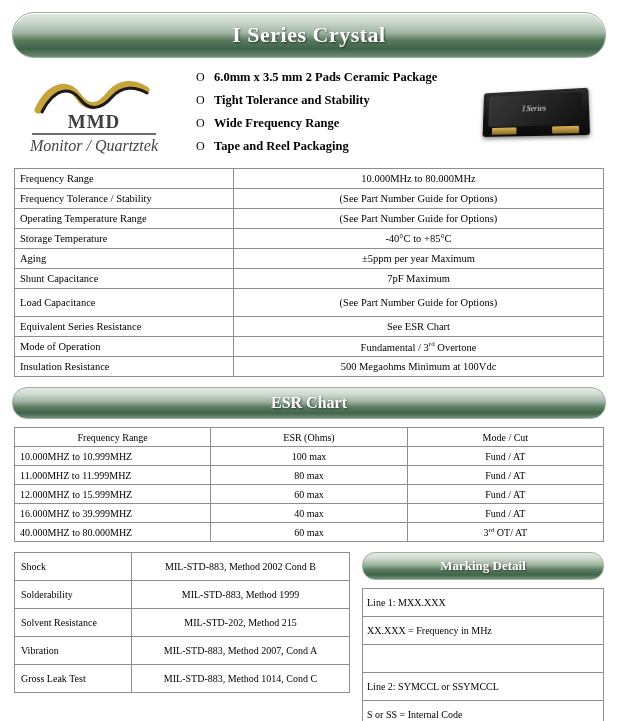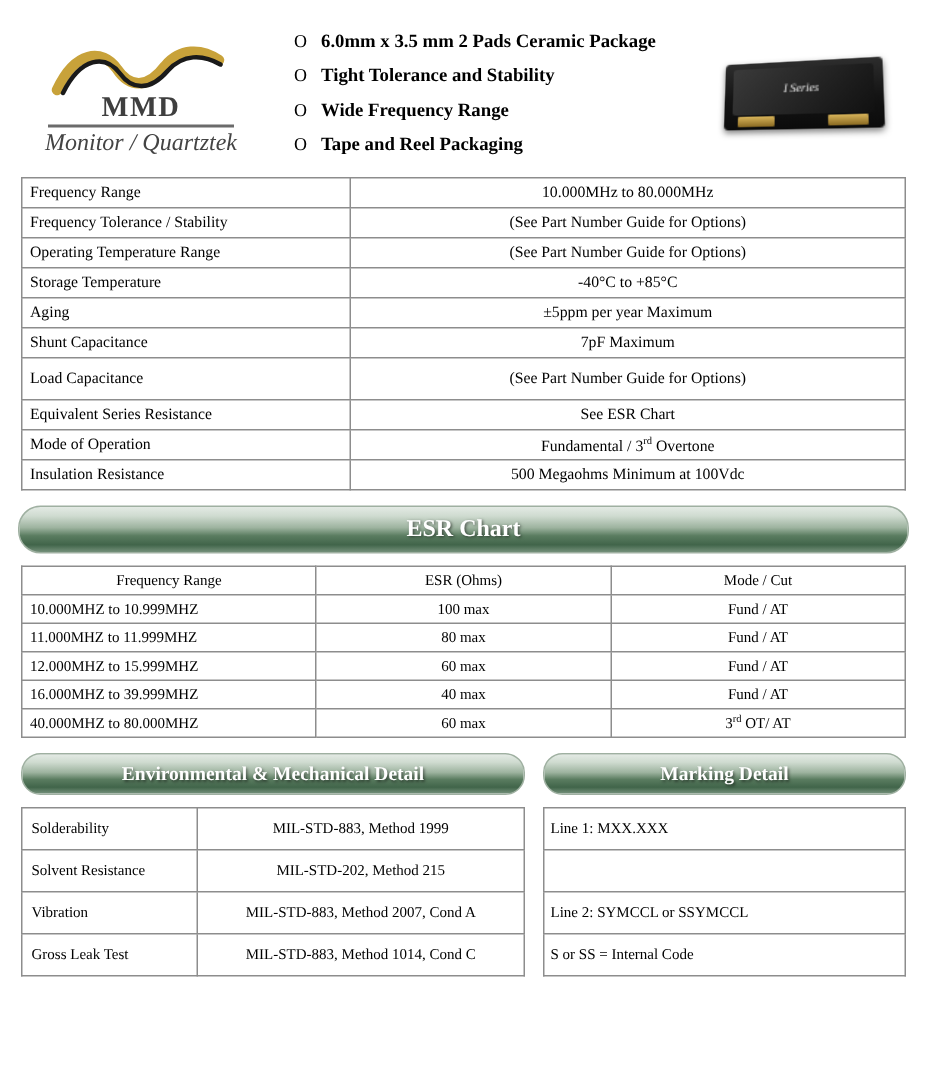--- a/index.html
+++ b/index.html
@@ -258,20 +258,23 @@
     height: 19px;
   }
   table.mark td.blank { border: 1px solid #8d8d8d; }
   sup { font-size: 7px; }
 </style>
 </head>
 <body>
 
 <div class="page">
 
+  <div class="banner">
+    <div class="banner-title">I Series Crystal</div>
+  </div>
 
   <div class="hero">
 
     <div class="logo-block">
       <div class="logo-swoosh">
         <svg width="120" height="34" viewBox="0 0 120 34">
           <path d="M4 30 C 16 4, 34 2, 44 16 C 52 28, 64 30, 76 14 C 86 2, 100 2, 112 10" fill="none" stroke="#c8a23a" stroke-width="7" stroke-linecap="round"></path>
           <path d="M8 32 C 20 8, 36 6, 46 19 C 54 30, 66 31, 78 17 C 88 6, 101 6, 113 13" fill="none" stroke="#1a1a1a" stroke-width="3" stroke-linecap="round"></path>
         </svg>
       </div>
@@ -393,25 +396,26 @@
           <td class="c2">60 max</td>
           <td class="c3">3<sup>rd</sup> OT/ AT</td>
         </tr>
       </tbody>
     </table>
   </div>
 
   <div class="bottom">
 
     <div class="col-left">
-      <div class="minibanner">
-        <span>Environmental &amp; Mechanical Detail</span>
-      </div>
       <table class="env">
         <tbody>
+          <tr>
+            <td class="env-label">Shock</td>
+            <td class="env-val">MIL-STD-883, Method 2002 Cond B</td>
+          </tr>
           <tr>
             <td class="env-label">Solderability</td>
             <td class="env-val">MIL-STD-883, Method 1999</td>
           </tr>
           <tr>
             <td class="env-label">Solvent Resistance</td>
             <td class="env-val">MIL-STD-202, Method 215</td>
           </tr>
           <tr>
             <td class="env-label">Vibration</td>
@@ -429,20 +433,23 @@
     <div class="col-right">
       <div class="minibanner">
         <span>Marking Detail</span>
       </div>
       <table class="mark">
         <tbody>
           <tr>
             <td>Line 1:  MXX.XXX</td>
           </tr>
           <tr>
+            <td>XX.XXX = Frequency in MHz</td>
+          </tr>
+          <tr>
             <td class="blank">&nbsp;</td>
           </tr>
           <tr>
             <td>Line 2:  SYMCCL or SSYMCCL</td>
           </tr>
           <tr>
             <td>S or SS = Internal Code</td>
           </tr>
 
         </tbody>

